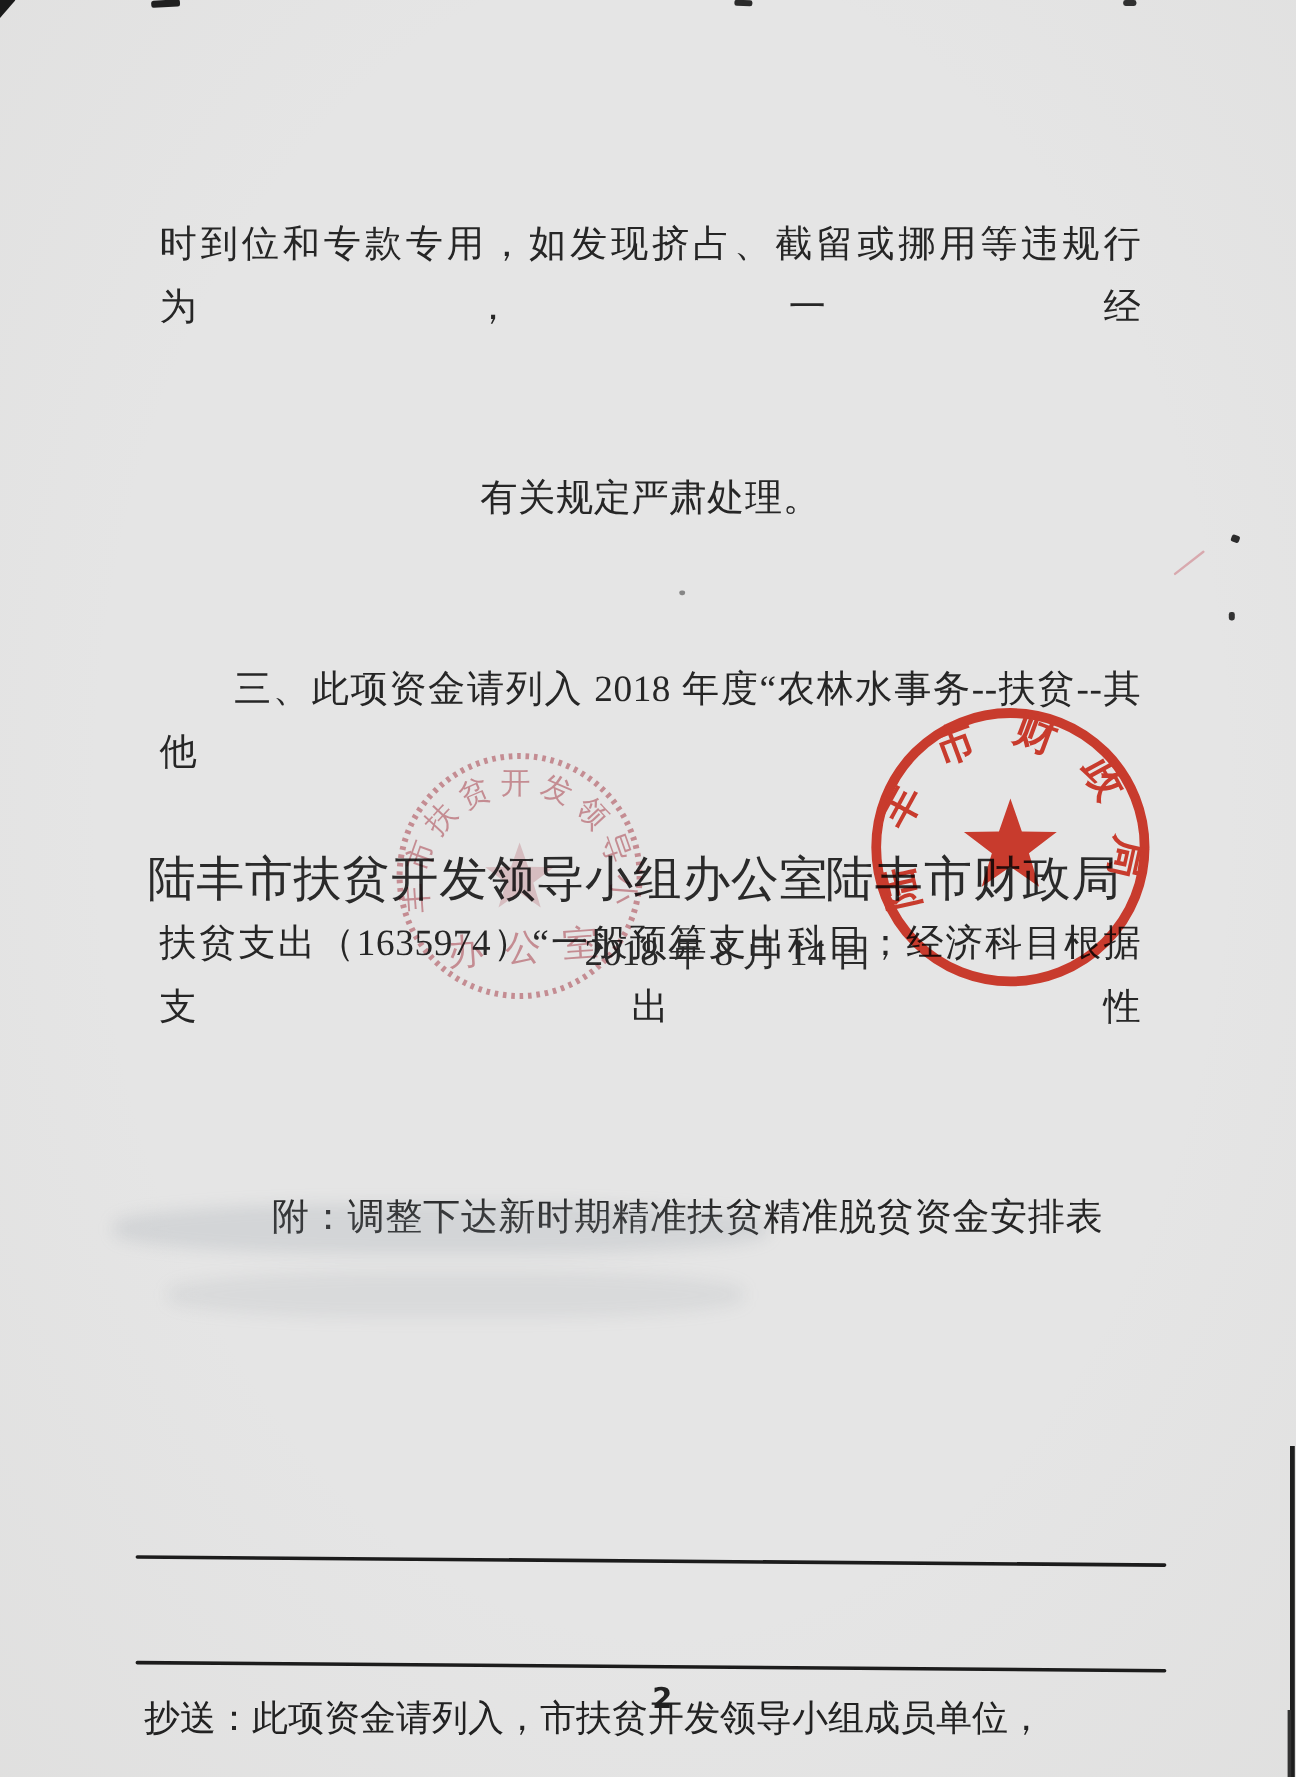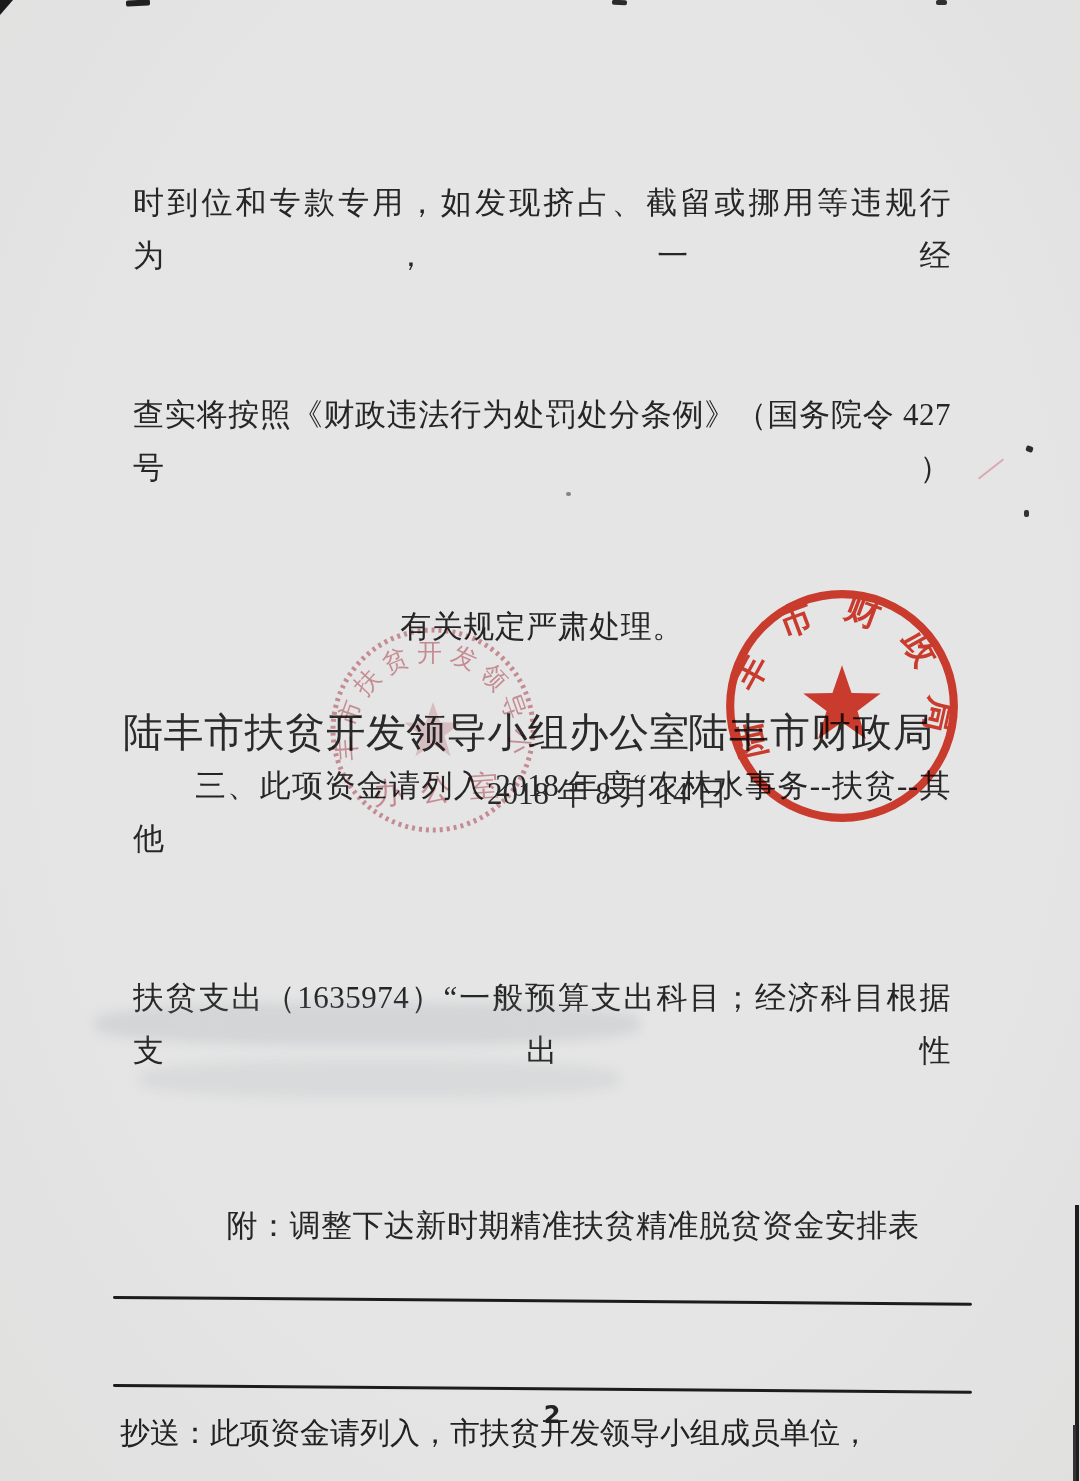--- a/index.html
+++ b/index.html
@@ -59,21 +59,20 @@
   .smudge-b{left:140px;top:1060px;width:480px;height:38px;background:rgba(140,150,158,0.13);}
 </style>
 </head>
 <body>
 
 <div class="page">
   <div class="vignette"></div>
 
   <div class="body-text">
     <span class="line just">时到位和专款专用，如发现挤占、截留或挪用等违规行为，一经</span>
-    <span class="line just">查实将按照《财政违法行为处罚处分条例》（国务院令 427 号）</span>
     <span class="line">有关规定严肃处理。</span>
     <span class="line just indent2">三、此项资金请列入 2018 年度“农林水事务--扶贫--其他</span>
     <span class="line just">扶贫支出（1635974）“一般预算支出科目；经济科目根据支出性</span>
     <span class="line indent2 attach">附：调整下达新时期精准扶贫精准脱贫资金安排表</span>
   </div>
 
   <div class="sig sig-left">陆丰市扶贫开发领导小组办公室</div>
   <div class="sig sig-right">陆丰市财政局</div>
   <div class="sig sig-date">2018 年 8 月 14 日</div>
 

